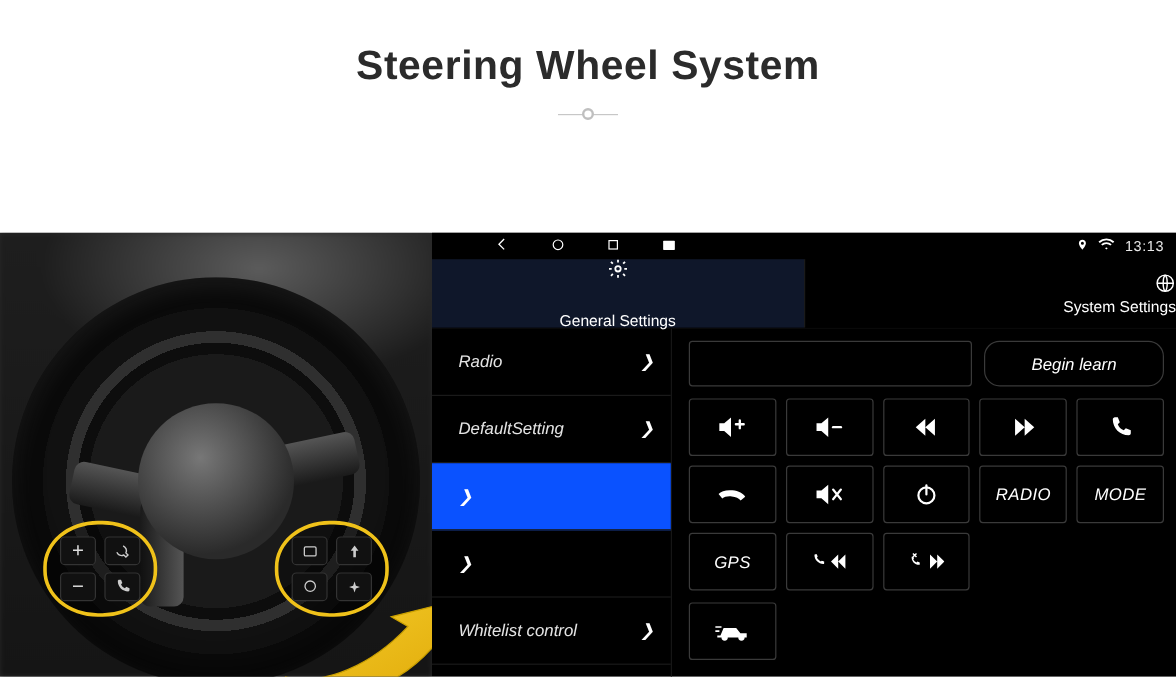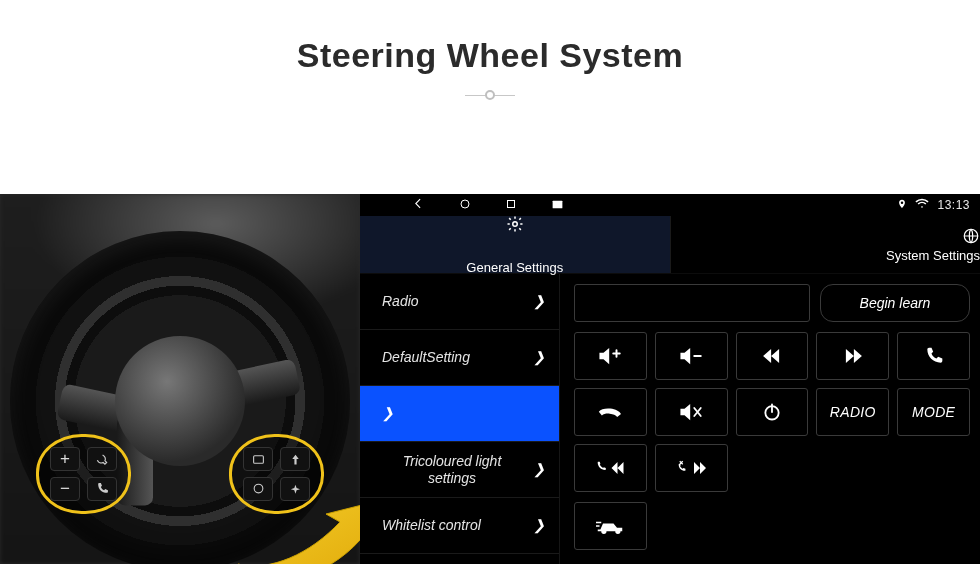--- a/index.html
+++ b/index.html
@@ -387,21 +387,20 @@
           <span class="chev">❯</span>
         </div>
         <div class="sb-item">
           <span>DefaultSetting</span>
           <span class="chev">❯</span>
         </div>
         <div class="sb-item active">
           <span class="chev">❯</span>
         </div>
         <div class="sb-item two-line">
-          <span>Tricoloured light settings</span>
           <span class="chev">❯</span>
         </div>
         <div class="sb-item">
           <span>Whitelist control</span>
           <span class="chev">❯</span>
         </div>
       </div>
 
       <div class="content">
         <div class="top-row">
@@ -458,20 +457,23 @@
               </svg>
           </div>
           <div class="cell">
             <span>RADIO</span>
           </div>
           <div class="cell">
             <span>MODE</span>
           </div>
 
           <div class="cell">
+            <span>GPS</span>
+          </div>
+          <div class="cell">
             <svg width="30" height="16" viewBox="0 0 40 20" fill="#fff">
               <path d="M5 2c-1 0-1 1-1 1 0 6 5 11 11 11 0 0 1 0 1-1v-2l-3-1-1 1c-2-1-4-3-5-5l1-1-1-3H5z" transform="scale(.9)"></path>
               <path d="M30 10l8-8v16zM22 10l8-8v16z"></path>
             </svg>
           </div>
           <div class="cell">
             <svg width="30" height="16" viewBox="0 0 40 20" fill="#fff">
               <path d="M5 4c-1 0-1 0-1 1 0 5 4 9 9 9 1 0 1 0 1-1v-2l-3-1-1 1c-2-1-3-2-4-4l1-1-1-2H5z" transform="translate(0 1) scale(.9)"></path>
               <path d="M8 3l4 4M12 3l-4 4" stroke="#fff" stroke-width="1.6" fill="none" transform="translate(-3 -2)"></path>
               <path d="M24 10l-8-8v16zM32 10l-8-8v16z" transform="translate(8 0)"></path>

